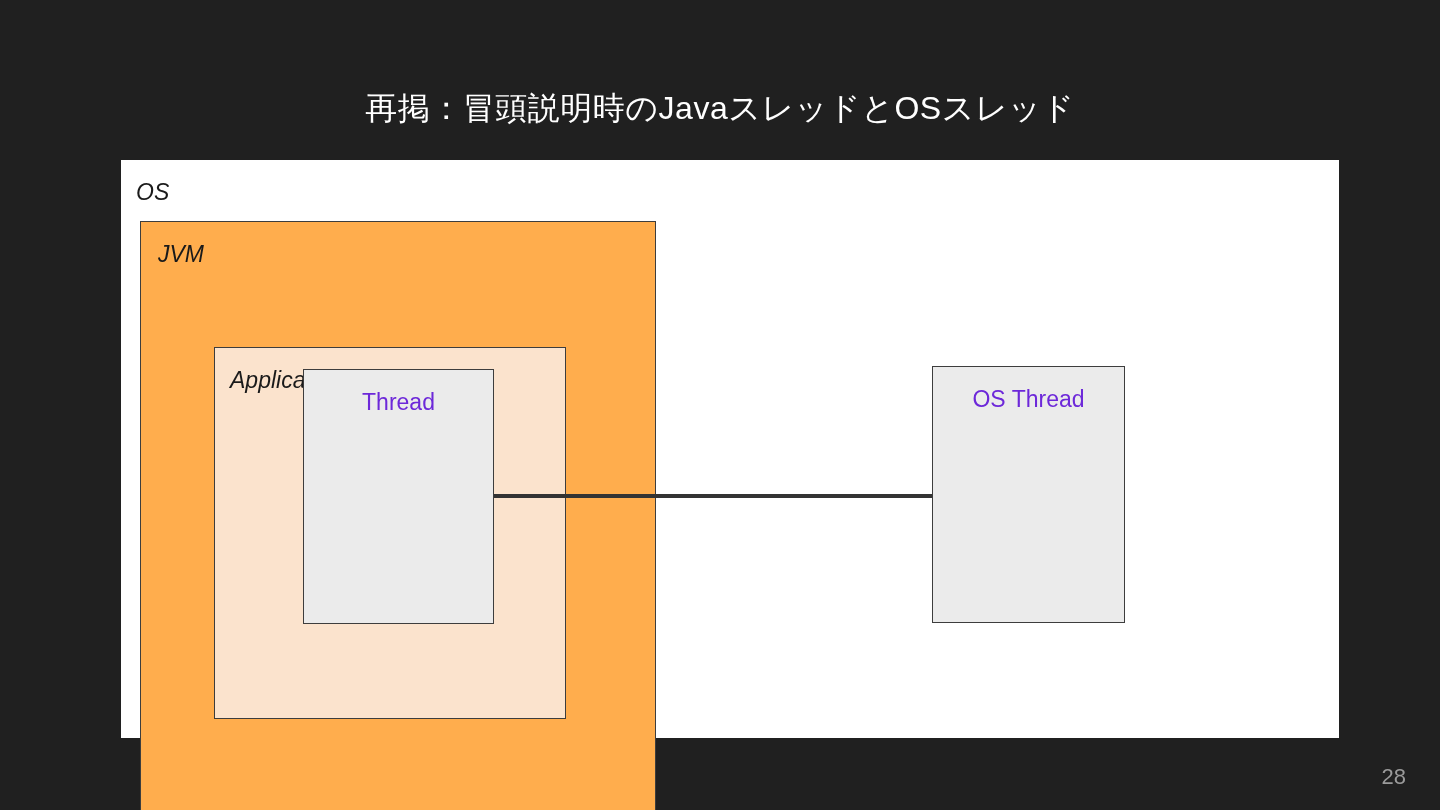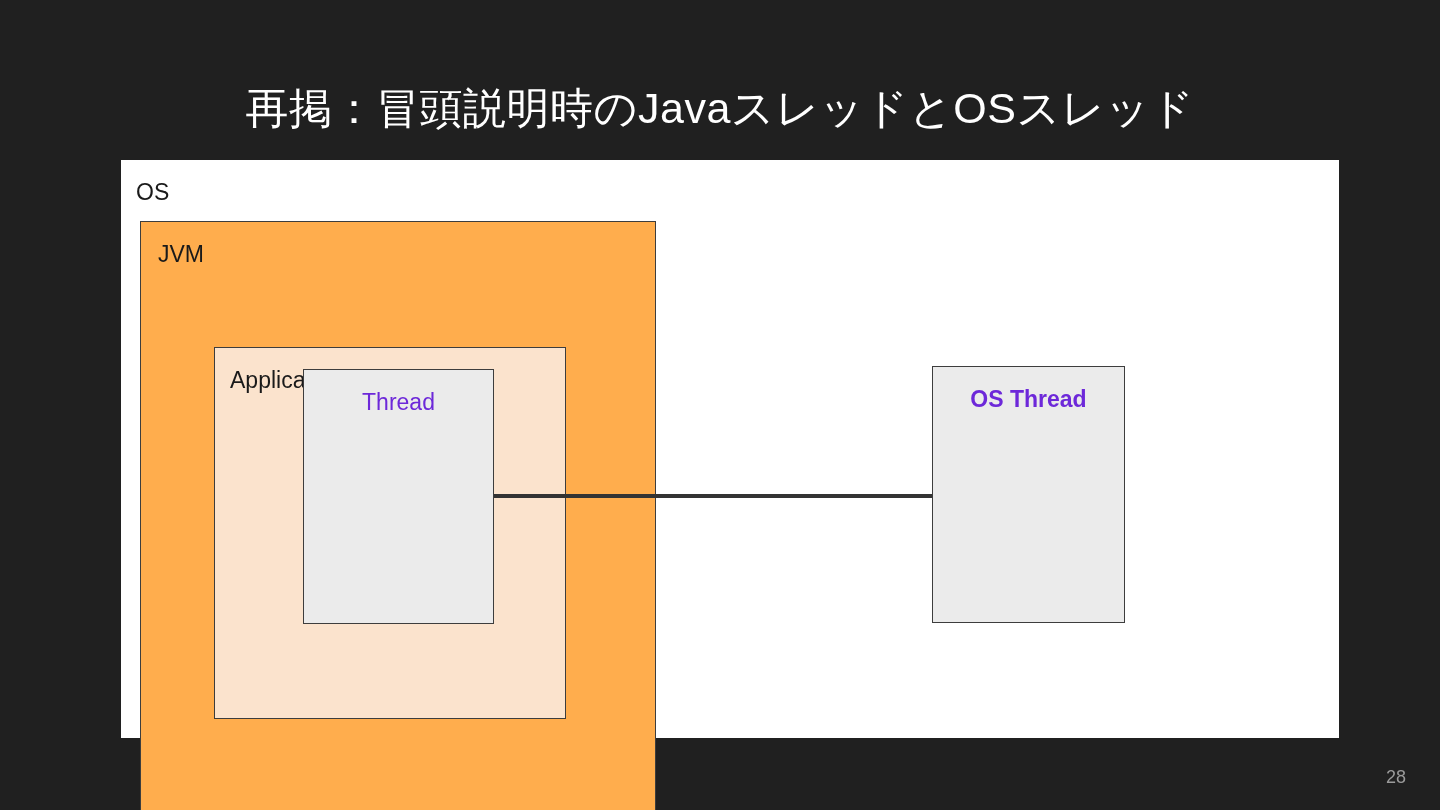--- a/index.html
+++ b/index.html
@@ -17,21 +17,21 @@
   }
 
   
   .slide-title {
     position: absolute;
     left: 0;
     top: 82px;
     width: 1440px;
     text-align: center;
     color: #ffffff;
-    font-size: 43px;
+    font-size: 32px;
     font-weight: 400;
     letter-spacing: 0.5px;
     line-height: 52px;
     white-space: nowrap;
   }
 
   
   .os-panel {
     position: absolute;
     left: 121px;
@@ -40,20 +40,21 @@
     height: 578px;
     background: #ffffff;
   }
 
   .box-label {
     position: absolute;
     color: #1a1a1a;
     font-size: 23px;
     line-height: 28px;
     white-space: nowrap;
+    font-style: italic;
   }
 
   .os-label {
     left: 15px;
     top: 18px;
   }
 
   
   .jvm-box {
     position: absolute;
@@ -101,21 +102,20 @@
   
   .os-thread-box {
     position: absolute;
     left: 811px;
     top: 206px;
     width: 193px;
     height: 257px;
     background: #ebebeb;
     border: 1.5px solid #3d3d3d;
     box-sizing: border-box;
-    font-weight: bold;
   }
 
   .node-label {
     position: absolute;
     left: 0;
     top: 18px;
     width: 100%;
     text-align: center;
     color: #6d28d9;
     font-size: 23px;
@@ -132,21 +132,21 @@
     height: 4px;
     background: #333333;
   }
 
   
   .page-number {
     position: absolute;
     right: 34px;
     bottom: 22px;
     color: #9a9a9a;
-    font-size: 18px;
+    font-size: 22px;
     line-height: 22px;
   }
 </style>
 </head>
 <body>
 
 <div class="slide">
 
   <div class="slide-title">再掲：冒頭説明時のJavaスレッドとOSスレッド</div>
 

